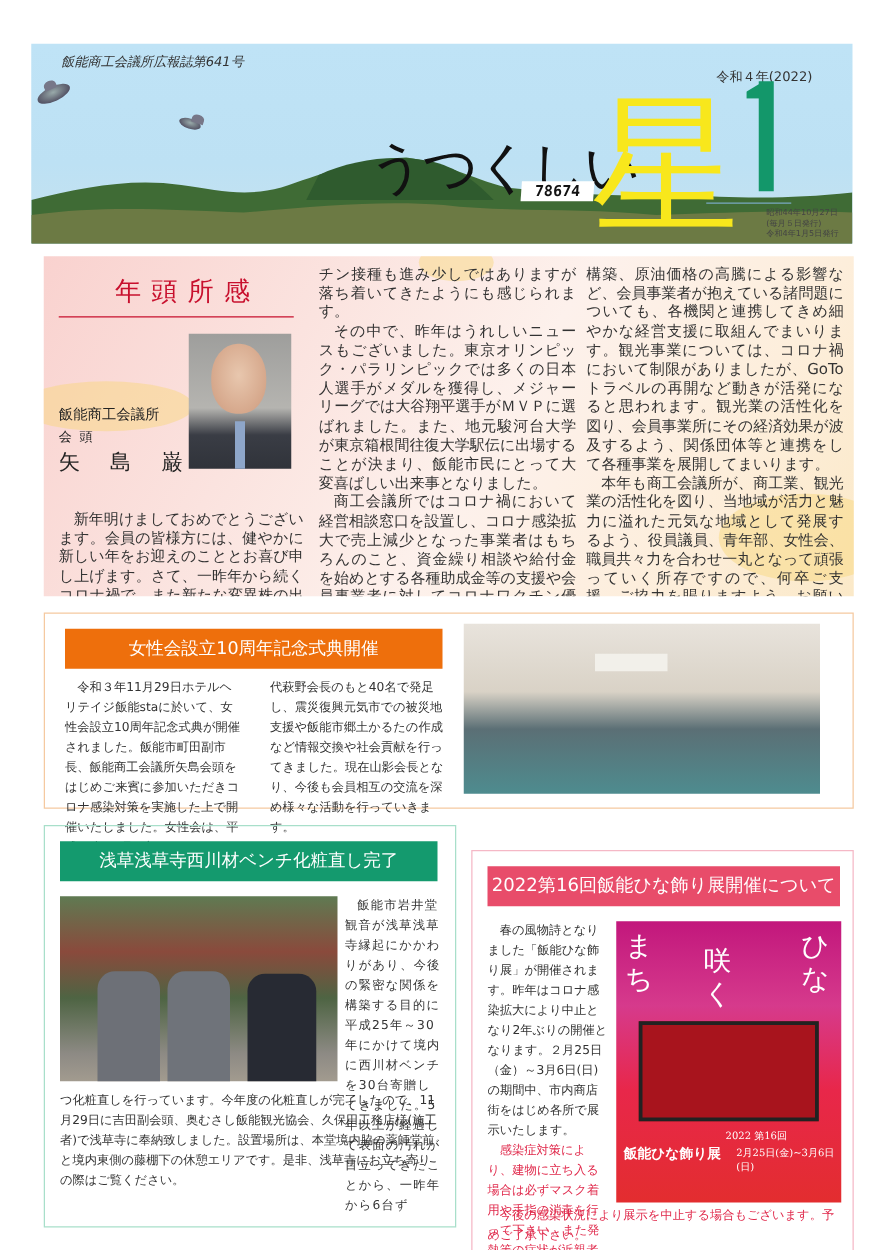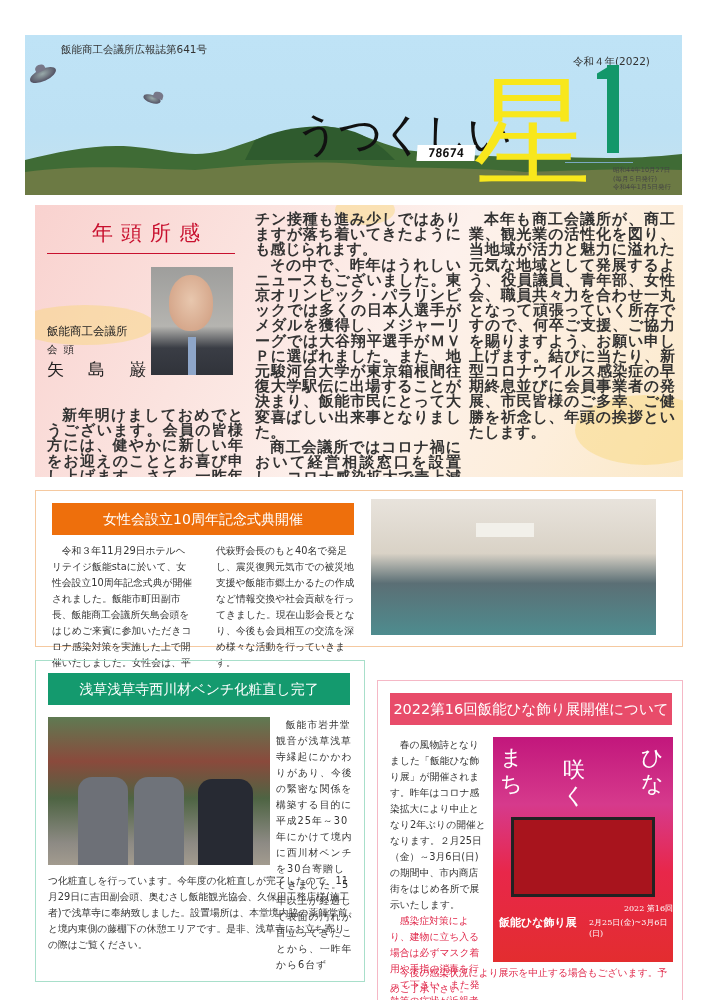--- a/index.html
+++ b/index.html
@@ -6,21 +6,21 @@
   body{width:707px;height:1000px;position:relative;overflow:hidden;font-family:"DejaVu Sans",sans-serif;color:#333;}
   *{box-sizing:border-box;}
 </style>
 <style>
 </style>
 <style>
 </style>
 <style>
   
   .mast-final{position:absolute;left:25px;top:35px;width:657px;height:160px;overflow:hidden;background:linear-gradient(180deg,#bfe3f6 0%,#bde1f4 60%,#c6e2ee 100%);}
-  .mast-final .pub{position:absolute;left:36px;top:8px;font-size:10.5px;color:#333;}
+  .mast-final .pub{position:absolute;left:24px;top:8px;font-size:10.5px;color:#333;font-style:italic;}
   .mast-final .year{position:absolute;left:548px;top:20px;font-size:10.5px;color:#333;}
   .mast-final .issue-num{position:absolute;left:572px;top:30px;width:30px;height:88px;}
   .mast-final .issue-num .stem{position:absolute;left:10px;top:0;width:12px;height:88px;background:#13976a;}
   .mast-final .issue-num .flag{position:absolute;left:0;top:0;width:14px;height:14px;background:#13976a;clip-path:polygon(100% 0,100% 100%,0 100%,0 60%);}
   .mast-final .rule{position:absolute;left:540px;top:127px;width:68px;height:1px;background:#7aa9c2;}
   .mast-final .pubinfo{position:absolute;left:552px;top:131px;font-size:6.5px;line-height:8.5px;color:#444;margin-left:36px;}
   .mast-final .title-kana{position:absolute;left:270px;top:55px;font-family:"DejaVu Serif",serif;font-size:44px;color:#111;letter-spacing:-2px;margin-top:15px;}
   .mast-final .title-star{position:absolute;left:448px;top:38px;font-family:"DejaVu Serif",serif;font-size:118px;line-height:118px;color:#f8e71c;}
   .mast-final .code{position:absolute;left:392px;top:110px;width:58px;height:16px;background:#fff;font-family:"DejaVu Sans Mono",monospace;font-weight:bold;font-size:12px;text-align:center;line-height:16px;color:#111;transform:skew(-4deg);}
   .mast-final .mtn{position:absolute;left:0;bottom:0;width:100%;height:75px;}
@@ -33,21 +33,21 @@
   .greet .blob{position:absolute;border-radius:50%;background:rgba(249,215,120,.45);}
   .greet .title{position:absolute;left:30px;top:14px;width:170px;text-align:center;font-family:"DejaVu Serif",serif;color:#c8102e;font-size:21px;letter-spacing:8px;}
   .greet .title-rule{position:absolute;left:12px;top:48px;width:188px;height:1px;background:#c8102e;}
   .greet .org{position:absolute;left:12px;top:119px;font-size:11.5px;color:#222;}
   .greet .role{position:absolute;left:12px;top:138px;font-family:"DejaVu Serif",serif;font-size:10.5px;letter-spacing:6px;color:#222;}
   .greet .name{position:absolute;left:12px;top:153px;font-family:"DejaVu Serif",serif;font-size:17px;color:#222;}
   .greet .name span{margin-right:24px;}
   .greet .photo{position:absolute;left:116px;top:62px;width:82px;height:108px;background:linear-gradient(180deg,#9e9e9c 0%,#b5b4b0 55%,#3a3d45 75%,#30333a 100%);}
   .greet .photo .face{position:absolute;left:18px;top:8px;width:44px;height:56px;border-radius:48% 48% 45% 45%;background:radial-gradient(ellipse at 50% 45%,#e8c7ae 0%,#d6a88c 70%,#c9977c 100%);}
   .greet .photo .tie{position:absolute;left:37px;top:70px;width:8px;height:38px;background:#8ea6c9;}
-  .col{position:absolute;font-size:15px;line-height:15.2px;color:#333;text-align:justify;font-weight:bold;}
+  .col{position:absolute;font-size:12px;line-height:15.2px;color:#333;text-align:justify;}
   .col p{margin:0;}
   .ind{text-indent:1em;}
 
   
   .box{position:absolute;border:1px solid;}
   .banner-label{position:absolute;color:#fff;font-size:14px;text-align:center;line-height:32px;height:32px;}
   .body-text{position:absolute;font-size:9.8px;line-height:16px;color:#333;}
   .body-text p{margin:0;}
   .red{color:#e0294b;}
 </style>
@@ -95,20 +95,21 @@
 
   <div class="col" style="left:12px;top:187px;width:196px;margin-top:16px;">
     <p class="ind">新年明けましておめでとうございます。会員の皆様方には、健やかに新しい年をお迎えのこととお喜び申し上げます。さて、一昨年から続くコロナ禍で、また新たな変異株の出現などかつて経験したことのない厳しい日々が続きましたが、ワク</p>
   </div>
   <div class="col" style="left:220px;top:7px;width:206px;">
     <p>チン接種も進み少しではありますが落ち着いてきたようにも感じられます。</p>
     <p class="ind">その中で、昨年はうれしいニュースもございました。東京オリンピック・パラリンピックでは多くの日本人選手がメダルを獲得し、メジャーリーグでは大谷翔平選手がＭＶＰに選ばれました。また、地元駿河台大学が東京箱根間往復大学駅伝に出場することが決まり、飯能市民にとって大変喜ばしい出来事となりました。</p>
     <p class="ind">商工会議所ではコロナ禍において経営相談窓口を設置し、コロナ感染拡大で売上減少となった事業者はもちろんのこと、資金繰り相談や給付金を始めとする各種助成金等の支援や会員事業者に対してコロナワクチン優先接種等、飯能市と連携して対応してまいりました。昨年も飯能まつりなど多くの事業が中止となりましたが、今後はアフターコロナの中、感染防止対策を行った上で、積極的に社会経済活動を再開してまいります。また、個々の事業所における事業継続計画（ＢＣＰ)の作成、新たな販路開拓や事業承継、事業再</p>
   </div>
   <div class="col" style="left:434px;top:7px;width:206px;">
+    <p>構築、原油価格の高騰による影響など、会員事業者が抱えている諸問題についても、各機関と連携してきめ細やかな経営支援に取組んでまいります。観光事業については、コロナ禍において制限がありましたが、GoToトラベルの再開など動きが活発になると思われます。観光業の活性化を図り、会員事業所にその経済効果が波及するよう、関係団体等と連携をして各種事業を展開してまいります。</p>
     <p class="ind">本年も商工会議所が、商工業、観光業の活性化を図り、当地域が活力と魅力に溢れた元気な地域として発展するよう、役員議員、青年部、女性会、職員共々力を合わせ一丸となって頑張っていく所存ですので、何卒ご支援、ご協力を賜りますよう、お願い申し上げます。結びに当たり、新型コロナウイルス感染症の早期終息並びに会員事業者の発展、市民皆様のご多幸、ご健勝を祈念し、年頭の挨拶といたします。</p>
   </div>
 </div>
 
 <div class="box" style="left:35px;top:490px;width:648px;height:157px;border-color:#f5c9a0;padding-left:16px;">
   <div class="banner-label" style="left:16px;top:12px;width:302px;background:#ee6f0c;">女性会設立10周年記念式典開催</div>
   <div class="body-text" style="left:16px;top:52px;width:142px;">
       <p class="ind">令和３年11月29日ホテルヘリテイジ飯能staに於いて、女性会設立10周年記念式典が開催されました。飯能市町田副市長、飯能商工会議所矢島会頭をはじめご来賓に参加いただきコロナ感染対策を実施した上で開催いたしました。女性会は、平成23年11月に初</p>
     </div>
   <div class="body-text" style="left:180px;top:52px;width:140px;">
@@ -138,20 +139,20 @@
   <div class="banner-label" style="left:12px;top:12px;width:282px;background:#e84c6a;font-size:14.5px;">2022第16回飯能ひな飾り展開催について</div>
   <div class="body-text" style="left:12px;top:56px;width:96px;">
     <p class="ind">春の風物詩となりました「飯能ひな飾り展」が開催されます。昨年はコロナ感染拡大により中止となり2年ぶりの開催となります。２月25日（金）～3月6日(日)の期間中、市内商店街をはじめ各所で展示いたします。</p>
     <p class="ind red">感染症対策により、建物に立ち入る場合は必ずマスク着用や手指の消毒を行って下さい。また発熱等の症状が近親者を含めある方は参加をご遠慮下さい。</p>
   </div>
   <div style="position:absolute;left:115px;top:56px;width:180px;height:225px;background:linear-gradient(180deg,#c2177c 0%,#d63a8c 30%,#e8274a 60%,#e32d2f 100%);overflow:hidden;">
     <div style="position:absolute;left:7px;top:8px;width:24px;font-family:'DejaVu Serif',serif;font-size:22px;color:#fff;line-height:26px;">まち</div>
     <div style="position:absolute;left:70px;top:20px;width:24px;font-family:'DejaVu Serif',serif;font-size:22px;color:#fff;line-height:26px;">咲く</div>
     <div style="position:absolute;left:148px;top:8px;width:24px;font-family:'DejaVu Serif',serif;font-size:22px;color:#fff;line-height:26px;">ひな</div>
     <div style="position:absolute;left:18px;top:80px;width:144px;height:80px;background:#a8141d;border:3px solid #222;"></div>
-    <div style="position:absolute;left:0;top:166px;width:180px;text-align:right;font-family:'DejaVu Serif',serif;font-size:8px;color:#fff;padding-left:44px;">2022 第16回</div>
+    <div style="position:absolute;left:0;top:166px;width:180px;text-align:center;font-family:'DejaVu Serif',serif;font-size:8px;color:#fff;padding-left:44px;">2022 第16回</div>
     <div style="position:absolute;left:6px;top:178px;font-family:Liberation Serif, serif;font-size:11px;color:#fff;font-weight:bold;">飯能ひな飾り展</div>
     <div style="position:absolute;left:96px;top:180px;font-family:'DejaVu Serif',serif;font-size:8px;color:#fff;">2月25日(金)~3月6日(日)</div>
   </div>
   <div class="body-text red" style="left:12px;top:284px;width:282px;">
       <p class="ind">今後の感染状況により展示を中止する場合もございます。予めご了承下さい。</p>
     </div>
 </div>
 
 </body></html>

